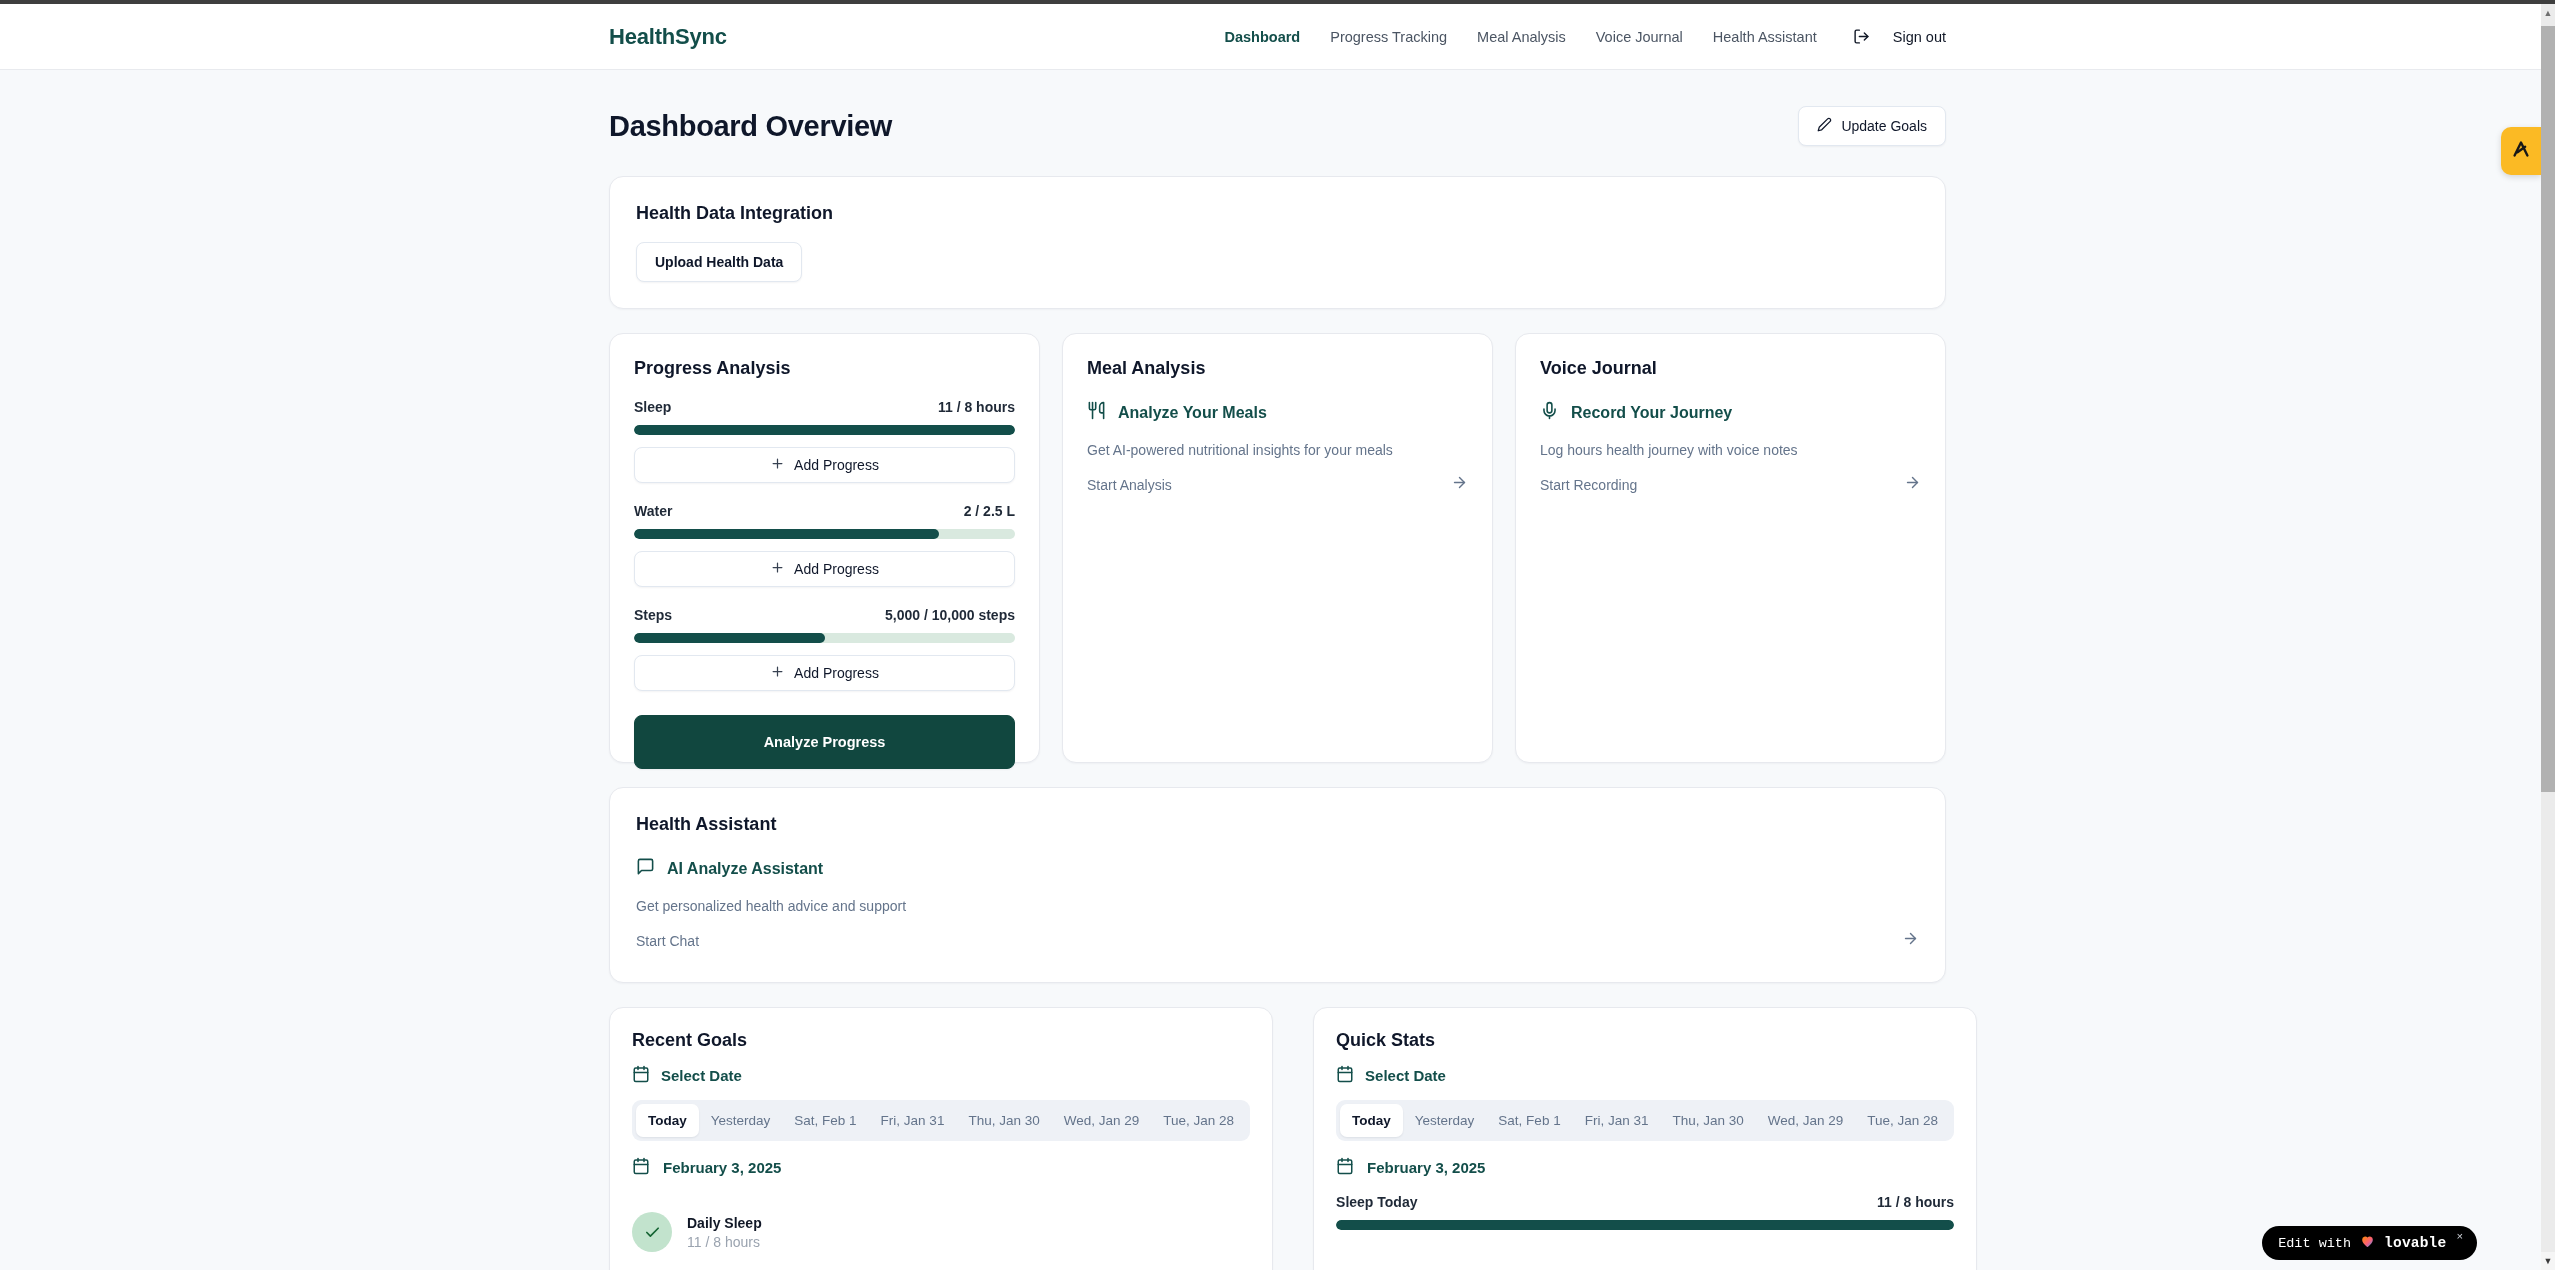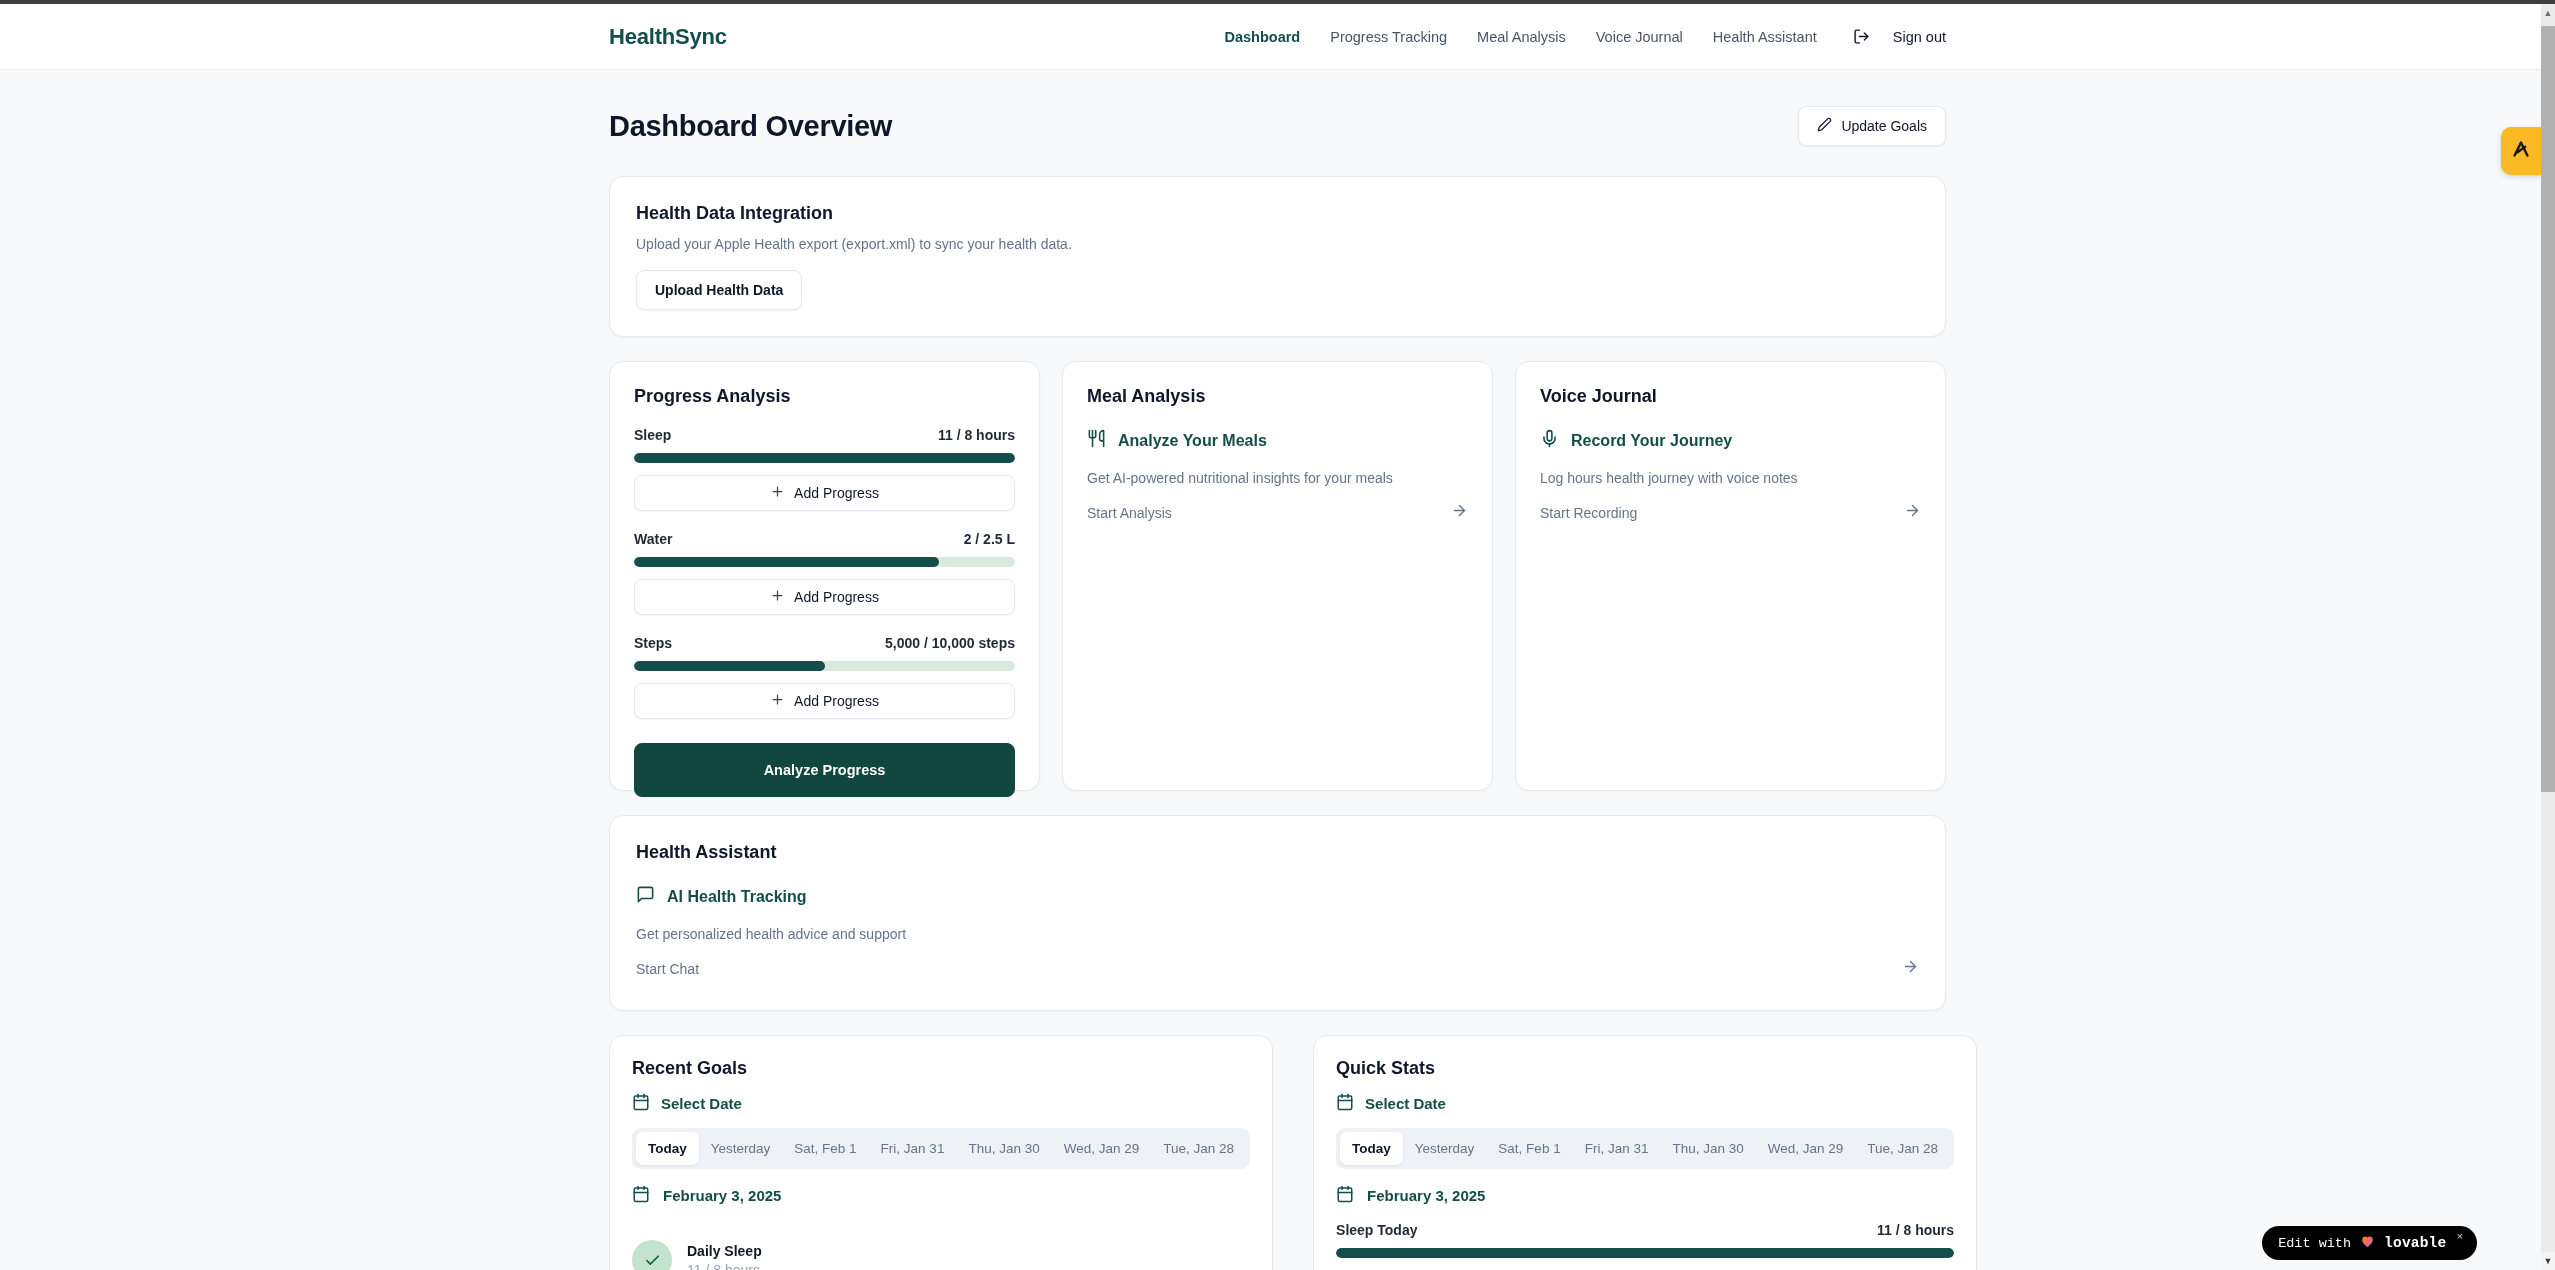--- a/index.html
+++ b/index.html
@@ -140,21 +140,20 @@
         <svg width="15" height="15" viewBox="0 0 24 24" fill="none" stroke="#0f172a" stroke-width="2" stroke-linecap="round" stroke-linejoin="round">
             <path d="M17 3a2.828 2.828 0 1 1 4 4L7.5 20.5 2 22l1.5-5.5L17 3z"></path>
           </svg>
       </span>
       <span>Update Goals</span>
     </button>
   </div>
 
   <div class="card card-integration">
     <div class="card-title">Health Data Integration</div>
-    <div class="desc muted">Upload your Apple Health export (export.xml) to sync your health data.</div>
     <button class="btn btn-upload">Upload Health Data</button>
   </div>
 
   <div class="grid-3">
 
     <div class="card">
       <div class="card-title">Progress Analysis</div>
 
       <div class="metric">
         <div class="metric-row">
@@ -257,21 +256,21 @@
   </div>
 
   <div class="card card-assistant">
     <div class="card-title">Health Assistant</div>
     <div class="feature-link">
       <span>
         <svg width="19" height="19" viewBox="0 0 24 24" fill="none" stroke="#134e4a" stroke-width="2" stroke-linecap="round" stroke-linejoin="round">
             <path d="M21 15a2 2 0 0 1-2 2H7l-4 4V5a2 2 0 0 1 2-2h14a2 2 0 0 1 2 2z"></path>
           </svg>
       </span>
-      <span class="label">AI Health Tracking</span>
+      <span class="label">AI Analyze Assistant</span>
     </div>
     <div class="feature-desc muted">Get personalized health advice and support</div>
     <div class="feature-footer">
       <span class="action">Start Chat</span>
       <span>
         <svg width="17" height="17" viewBox="0 0 24 24" fill="none" stroke="#64748b" stroke-width="2" stroke-linecap="round" stroke-linejoin="round">
             <path d="M5 12h14"></path>
             <path d="M12 5l7 7-7 7"></path>
           </svg>
       </span>

